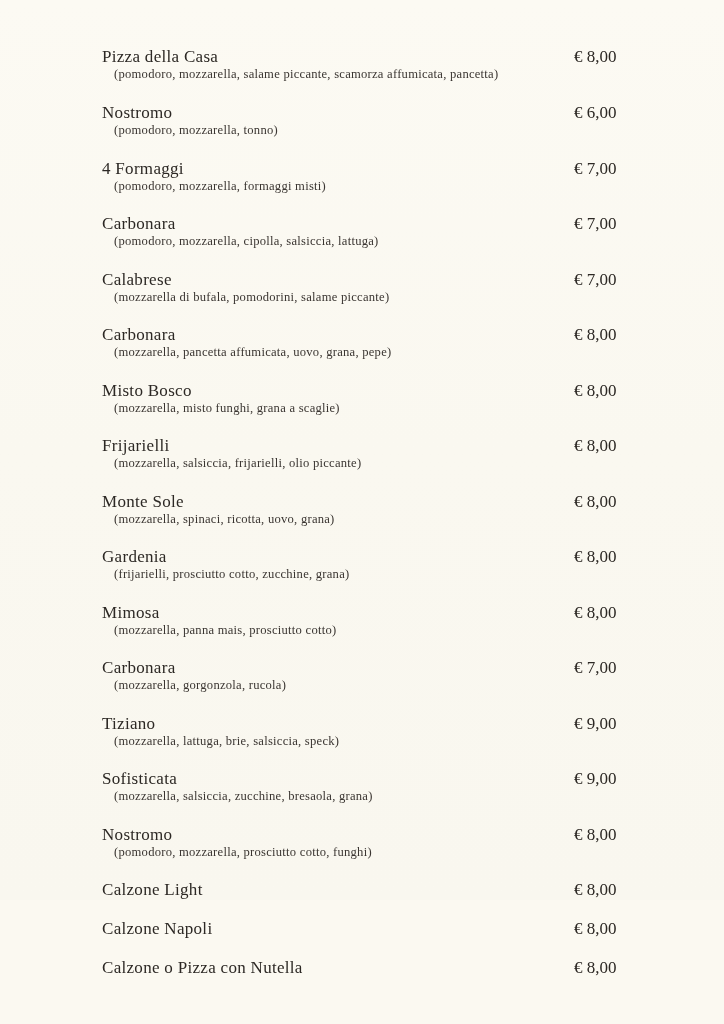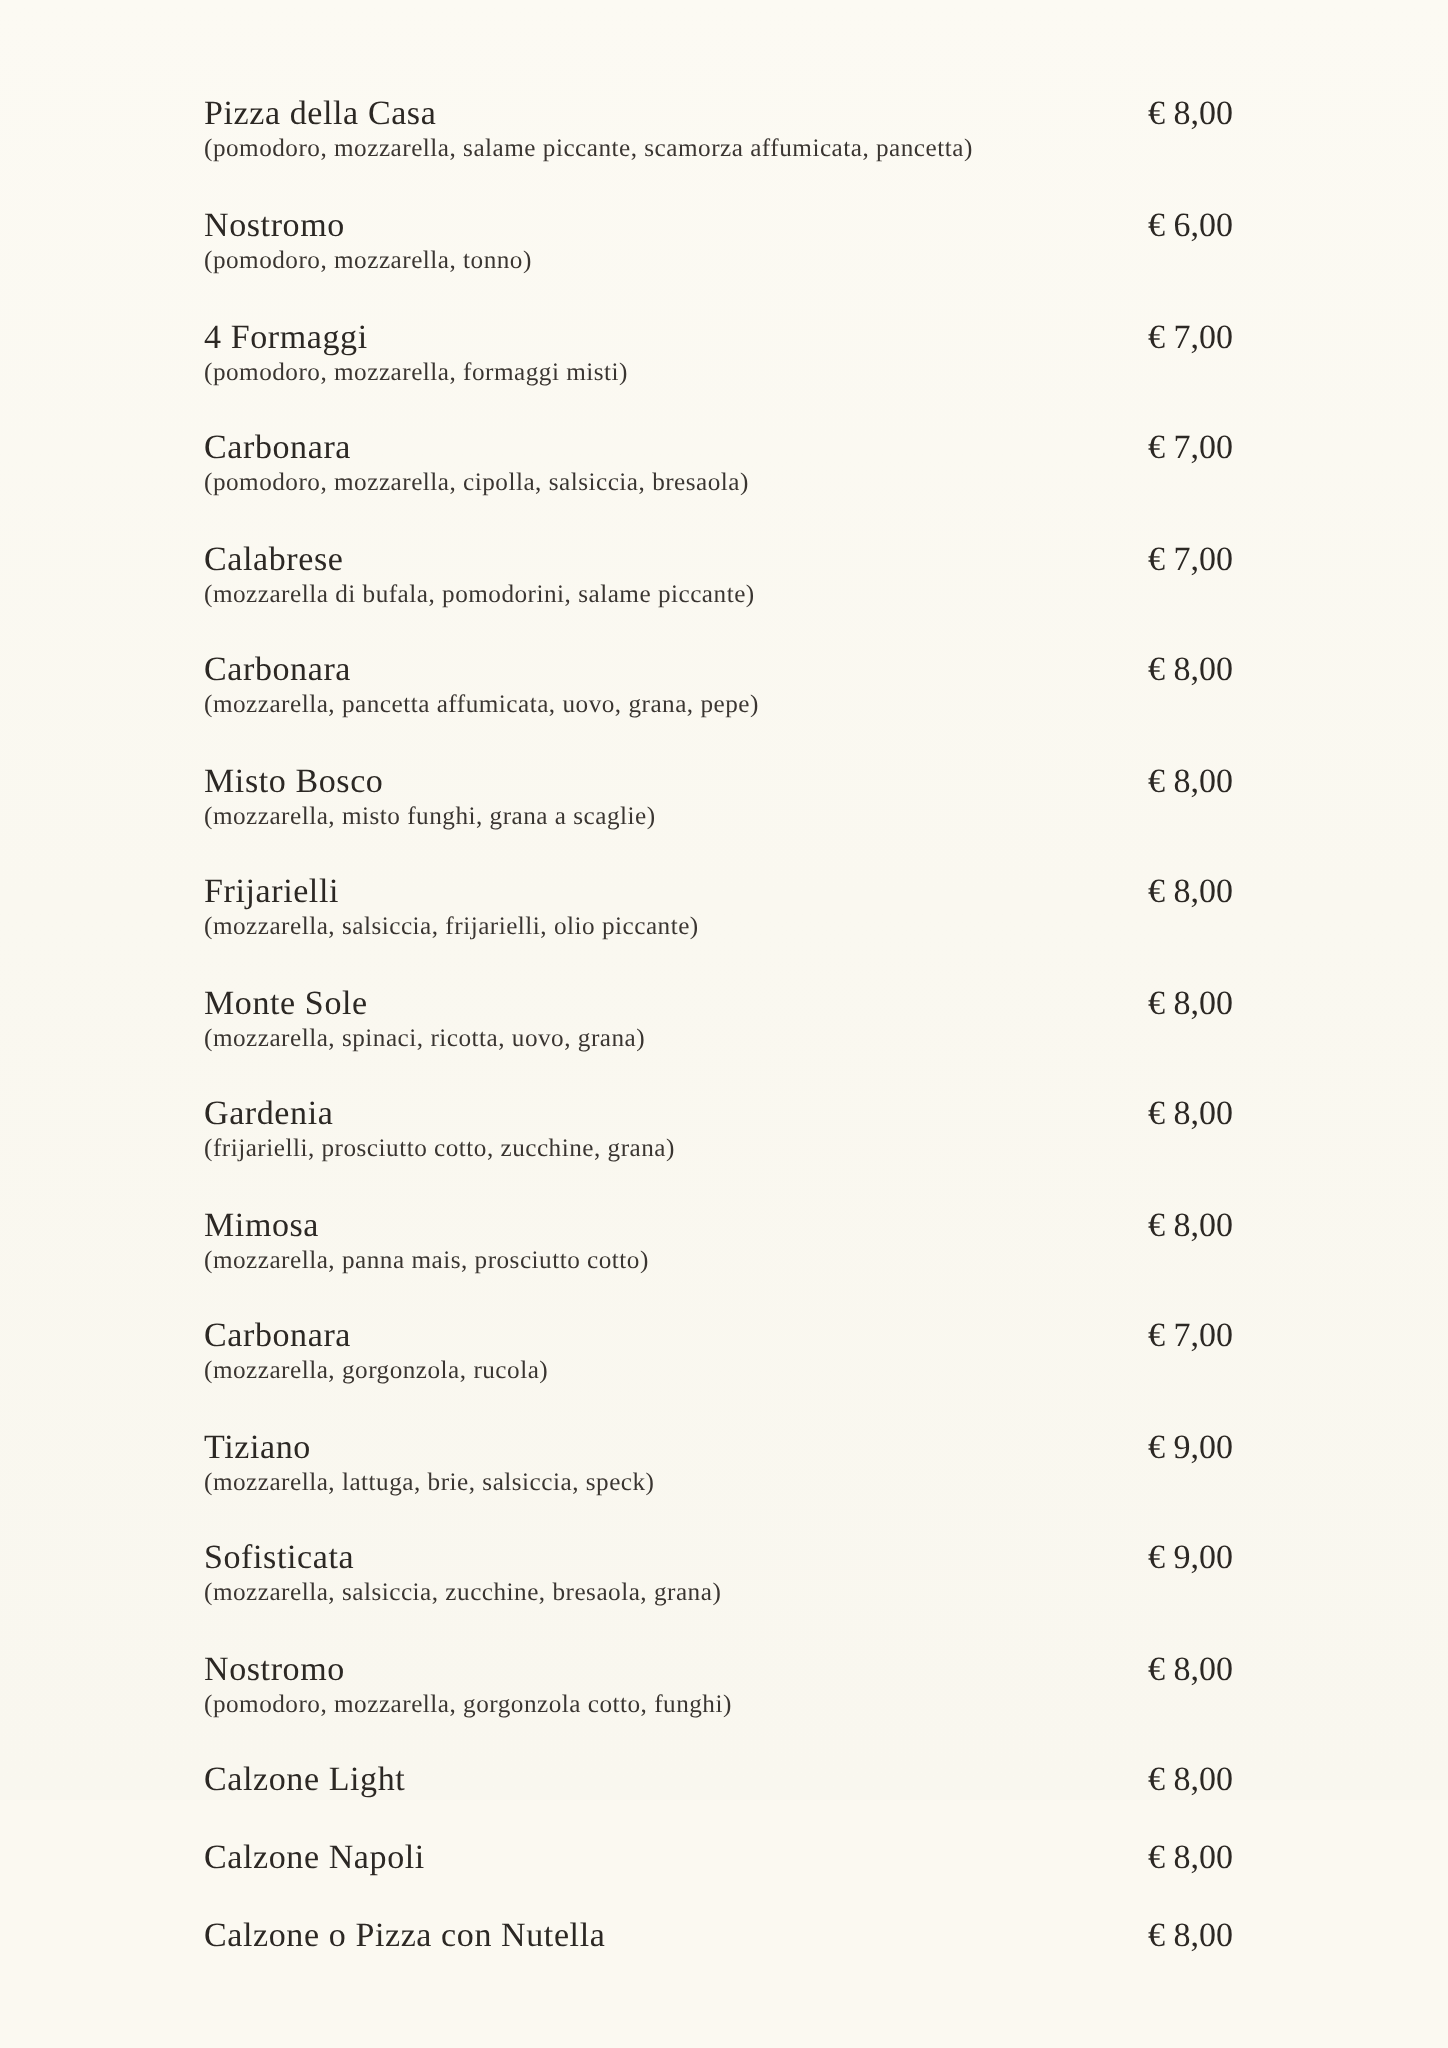--- a/index.html
+++ b/index.html
@@ -31,21 +31,21 @@
       left: 0;
       top: 0;
       font-family: "Liberation Serif", serif;
       font-size: 17px;
       letter-spacing: 0.3px;
       color: #2c2824;
       white-space: nowrap;
     }
     .desc {
       position: absolute;
-      left: 0;
+      left: 12px;
       top: 20px;
       font-family: "Liberation Serif", serif;
       font-size: 12.6px;
       letter-spacing: 0.25px;
       color: #3a3531;
       white-space: nowrap;
     }
     .price {
       position: absolute;
       left: 472px;
@@ -75,21 +75,21 @@
   </div>
 
   <div class="item" style="top:159px">
     <span class="name">4 Formaggi</span>
     <span class="desc">(pomodoro, mozzarella, formaggi misti)</span>
     <span class="price">€ 7,00</span>
   </div>
 
   <div class="item" style="top:214px">
     <span class="name">Carbonara</span>
-    <span class="desc">(pomodoro, mozzarella, cipolla, salsiccia, bresaola)</span>
+    <span class="desc">(pomodoro, mozzarella, cipolla, salsiccia, lattuga)</span>
     <span class="price">€ 7,00</span>
   </div>
 
   <div class="item" style="top:270px">
     <span class="name">Calabrese</span>
     <span class="desc">(mozzarella di bufala, pomodorini, salame piccante)</span>
     <span class="price">€ 7,00</span>
   </div>
 
   <div class="item" style="top:325px">
@@ -141,21 +141,21 @@
   </div>
 
   <div class="item" style="top:769px">
     <span class="name">Sofisticata</span>
     <span class="desc">(mozzarella, salsiccia, zucchine, bresaola, grana)</span>
     <span class="price">€ 9,00</span>
   </div>
 
   <div class="item" style="top:825px">
     <span class="name">Nostromo</span>
-    <span class="desc">(pomodoro, mozzarella, gorgonzola cotto, funghi)</span>
+    <span class="desc">(pomodoro, mozzarella, prosciutto cotto, funghi)</span>
     <span class="price">€ 8,00</span>
   </div>
 
   <div class="item" style="top:880px">
     <span class="name">Calzone Light</span>
     <span class="price">€ 8,00</span>
   </div>
 
   <div class="item" style="top:919px">
     <span class="name">Calzone Napoli</span>

